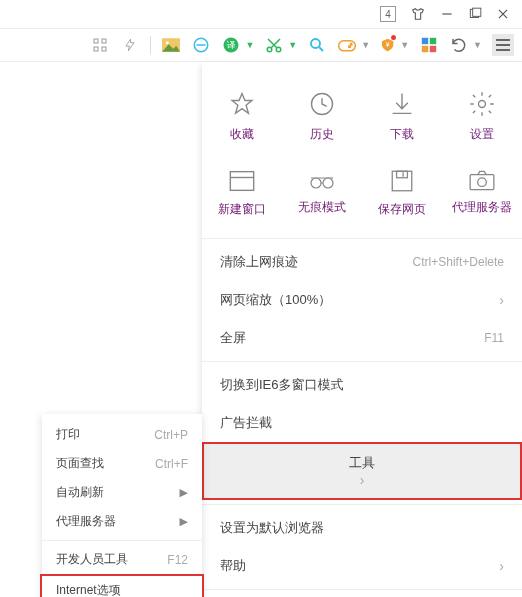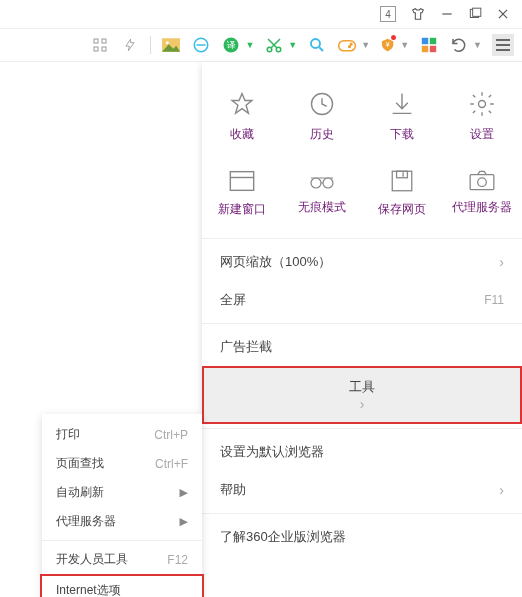--- a/index.html
+++ b/index.html
@@ -207,28 +207,35 @@
           <rect x="2" y="5" width="22" height="14" rx="1"></rect>
           <circle cx="13" cy="12" r="4"></circle>
           <path d="M9 5l2-3h4l2 3"></path>
         </svg>
       <span>代理服务器</span>
     </div>
   </div>
 
   <div class="divider"></div>
   <div class="row">
+    <span>清除上网痕迹</span>
+    <span class="hint">Ctrl+Shift+Delete</span>
+  </div>
+  <div class="row">
     <span>网页缩放（100%）</span>
     <span class="chev">›</span>
   </div>
   <div class="row">
     <span>全屏</span>
     <span class="hint">F11</span>
   </div>
   <div class="divider"></div>
+  <div class="row">
+    <span>切换到IE6多窗口模式</span>
+  </div>
   <div class="row">
     <span>广告拦截</span>
   </div>
   <div class="row hl redbox">
     <span>工具</span>
     <span class="chev">›</span>
   </div>
   <div class="divider"></div>
   <div class="row">
     <span>设置为默认浏览器</span>

